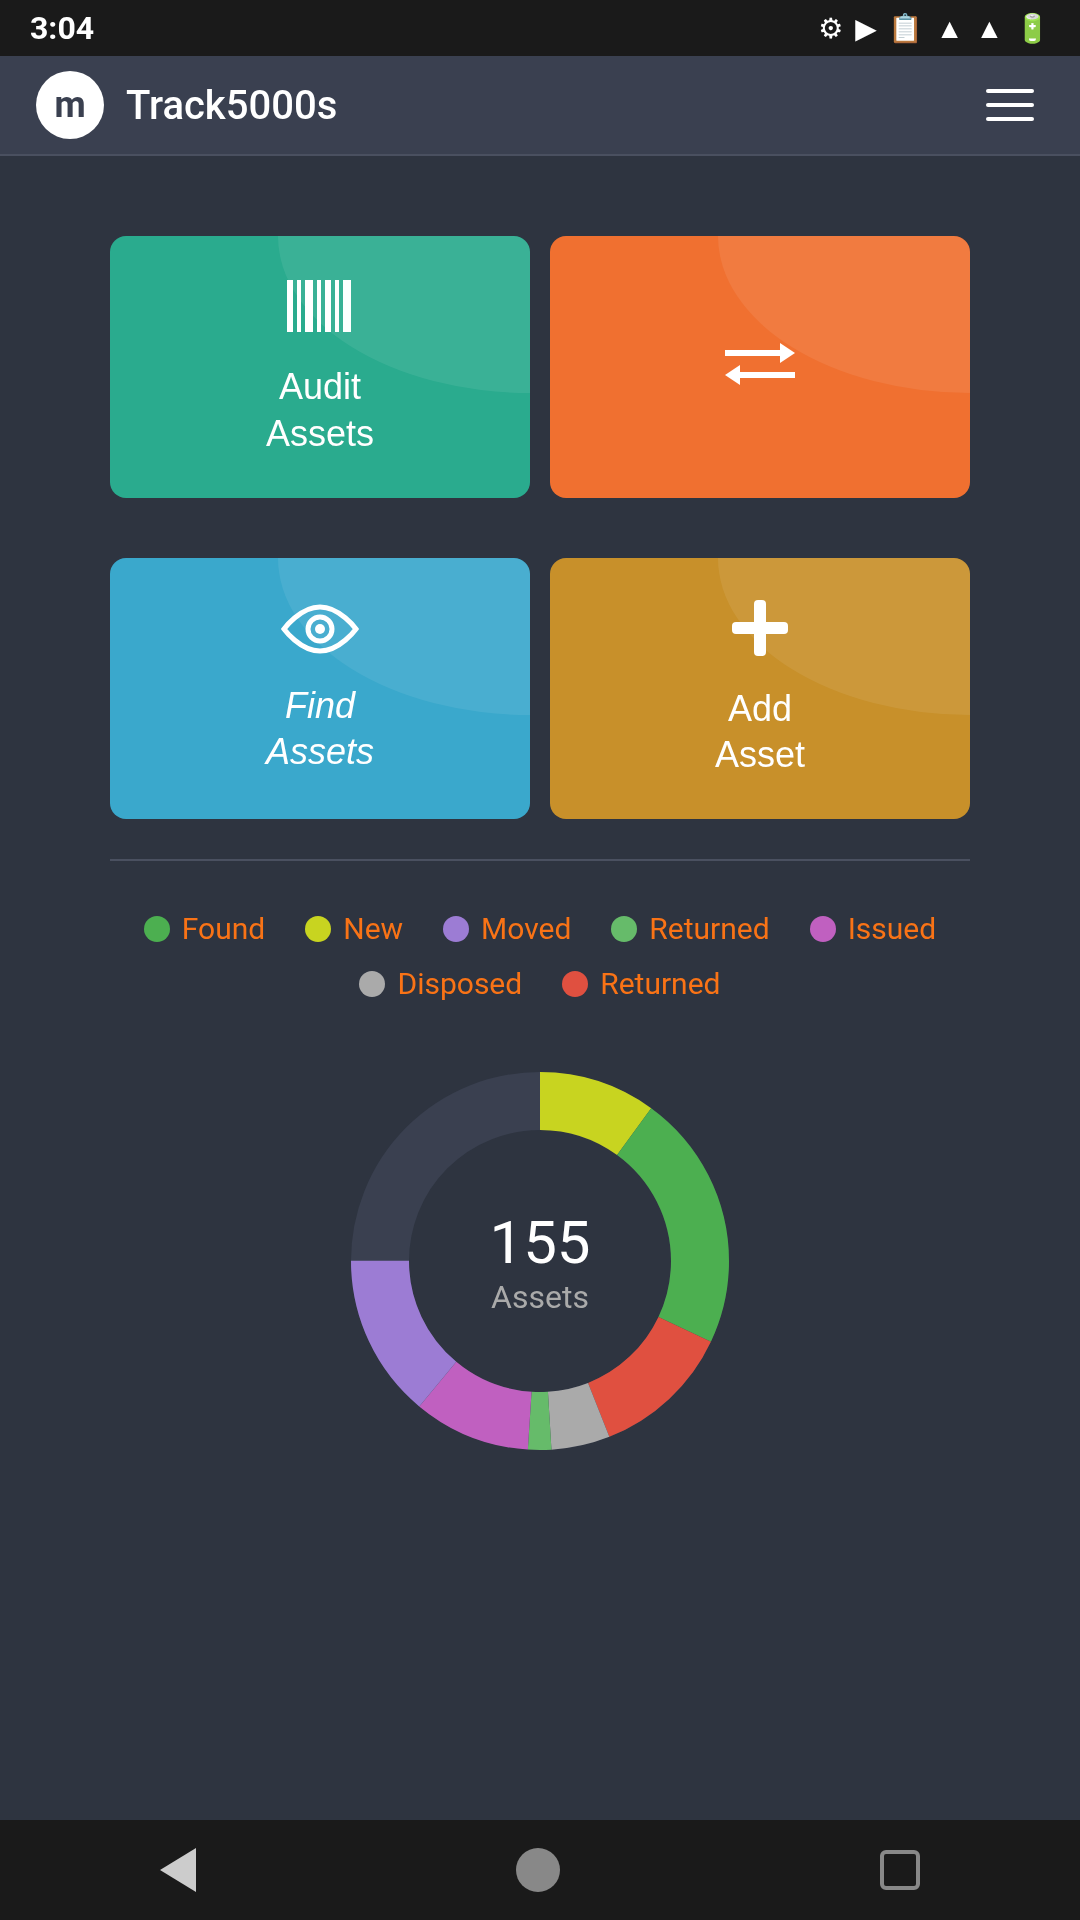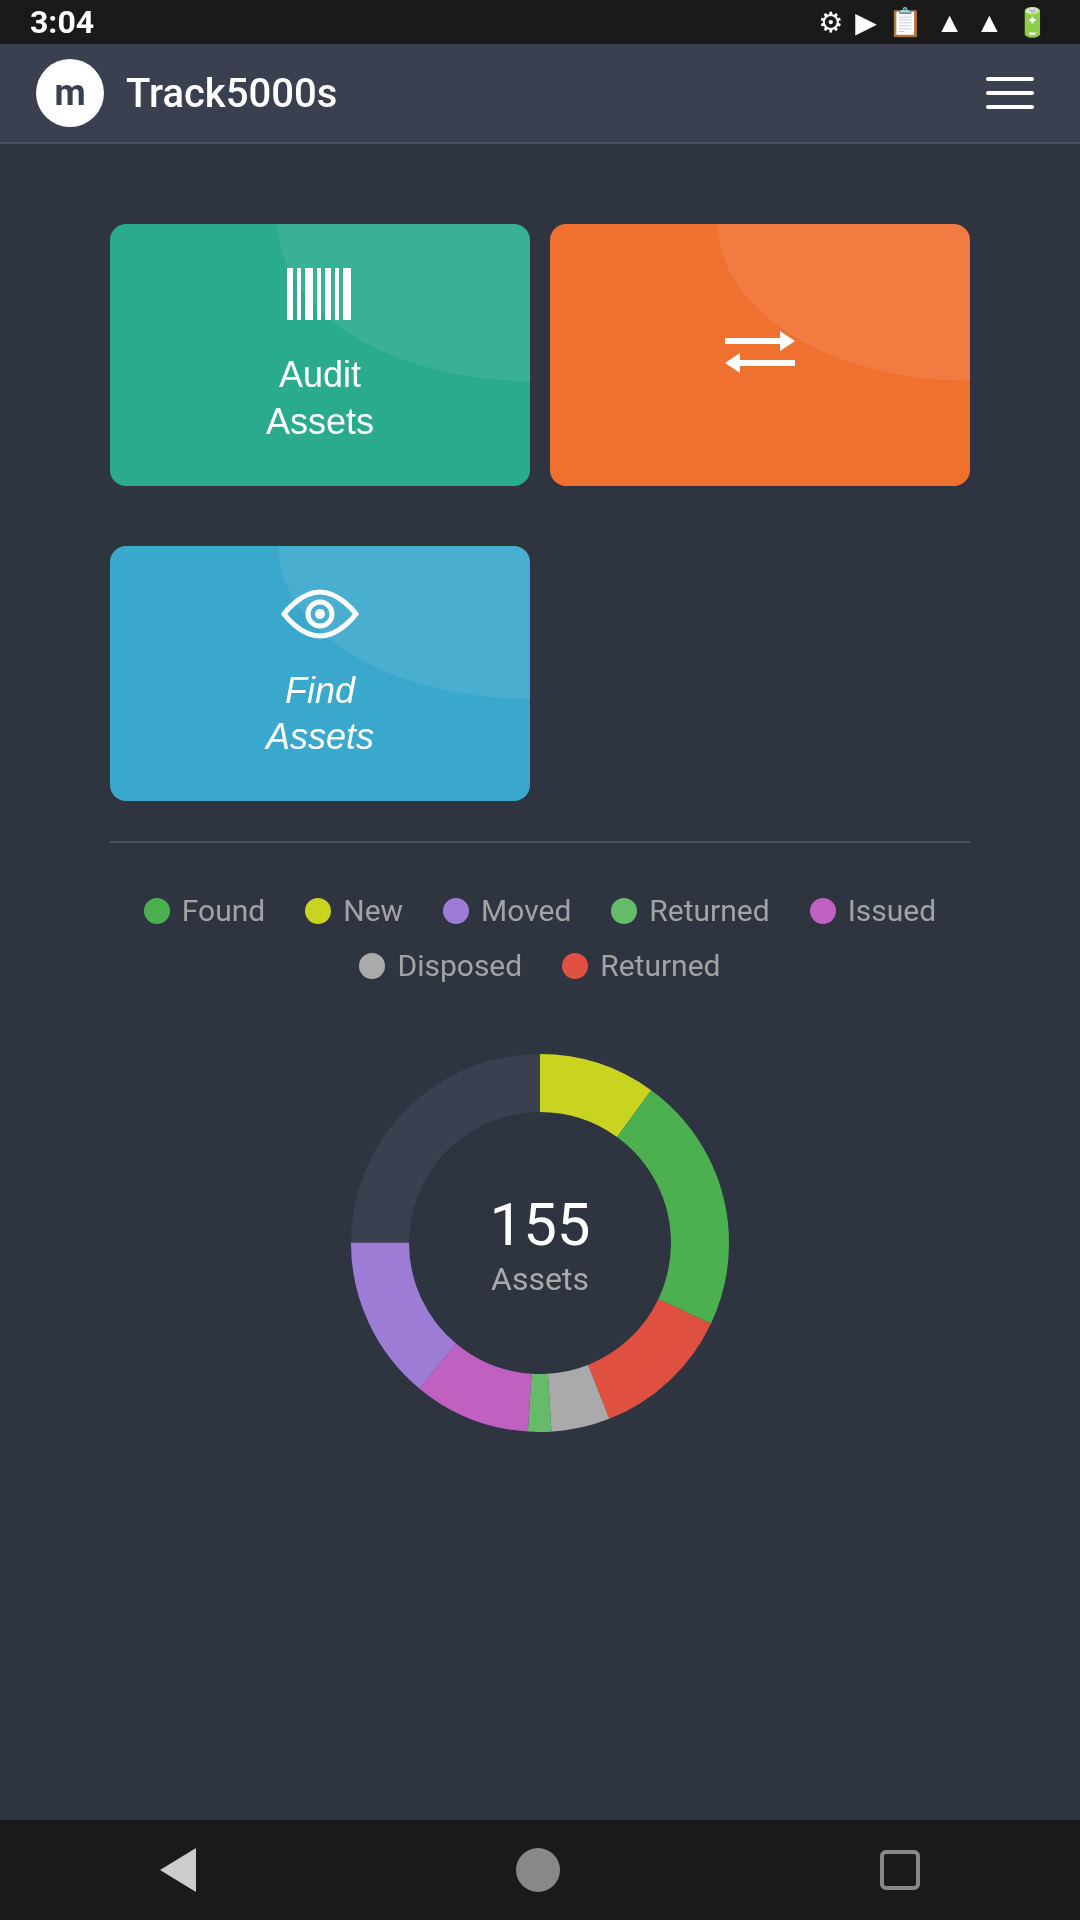--- a/index.html
+++ b/index.html
@@ -10,21 +10,21 @@
       background: #2e3440;
       font-family: 'Roboto', Arial, sans-serif;
       color: #fff;
       display: flex;
       flex-direction: column;
     }
 
     
     .status-bar {
       background: #1a1a1a;
-      height: 44px;
+      height: 56px;
       display: flex;
       align-items: center;
       justify-content: space-between;
       padding: 0 30px;
       flex-shrink: 0;
     }
     .status-bar-left {
       font-size: 32px;
       font-weight: bold;
       color: #fff;
@@ -174,21 +174,21 @@
       align-items: center;
       gap: 12px;
     }
     .legend-dot {
       width: 26px;
       height: 26px;
       border-radius: 50%;
     }
     .legend-label {
       font-size: 30px;
-      color: #a3a3a3;
+      color: #f97316;
     }
 
     
     .chart-container {
       position: relative;
       width: 420px;
       height: 420px;
       display: flex;
       align-items: center;
       justify-content: center;
@@ -317,20 +317,29 @@
       <span class="btn-icon">
         <svg width="80" height="52" viewBox="0 0 80 52" fill="none" xmlns="http://www.w3.org/2000/svg">
           <path d="M40 4C20 4 4 26 4 26C4 26 20 48 40 48C60 48 76 26 76 26C76 26 60 4 40 4Z" stroke="white" stroke-width="5" fill="none"></path>
           <circle cx="40" cy="26" r="12" stroke="white" stroke-width="5" fill="none"></circle>
           <circle cx="40" cy="26" r="5" fill="white"></circle>
         </svg>
       </span>
       <span class="btn-label">Find<br>Assets</span>
     </button>
 
+    <button class="action-btn btn-add">
+      <span class="btn-icon">
+        <svg width="60" height="60" viewBox="0 0 60 60" fill="none" xmlns="http://www.w3.org/2000/svg">
+          <rect x="24" y="2" width="12" height="56" rx="4" fill="white"></rect>
+          <rect x="2" y="24" width="56" height="12" rx="4" fill="white"></rect>
+        </svg>
+      </span>
+      <span class="btn-label">Add<br>Asset</span>
+    </button>
 
   </div>
 
   <div class="divider"></div>
 
   <div class="legend">
     <div class="legend-item">
       <div class="legend-dot" style="background:#4caf50;"></div>
       <span class="legend-label">Found</span>
     </div>

